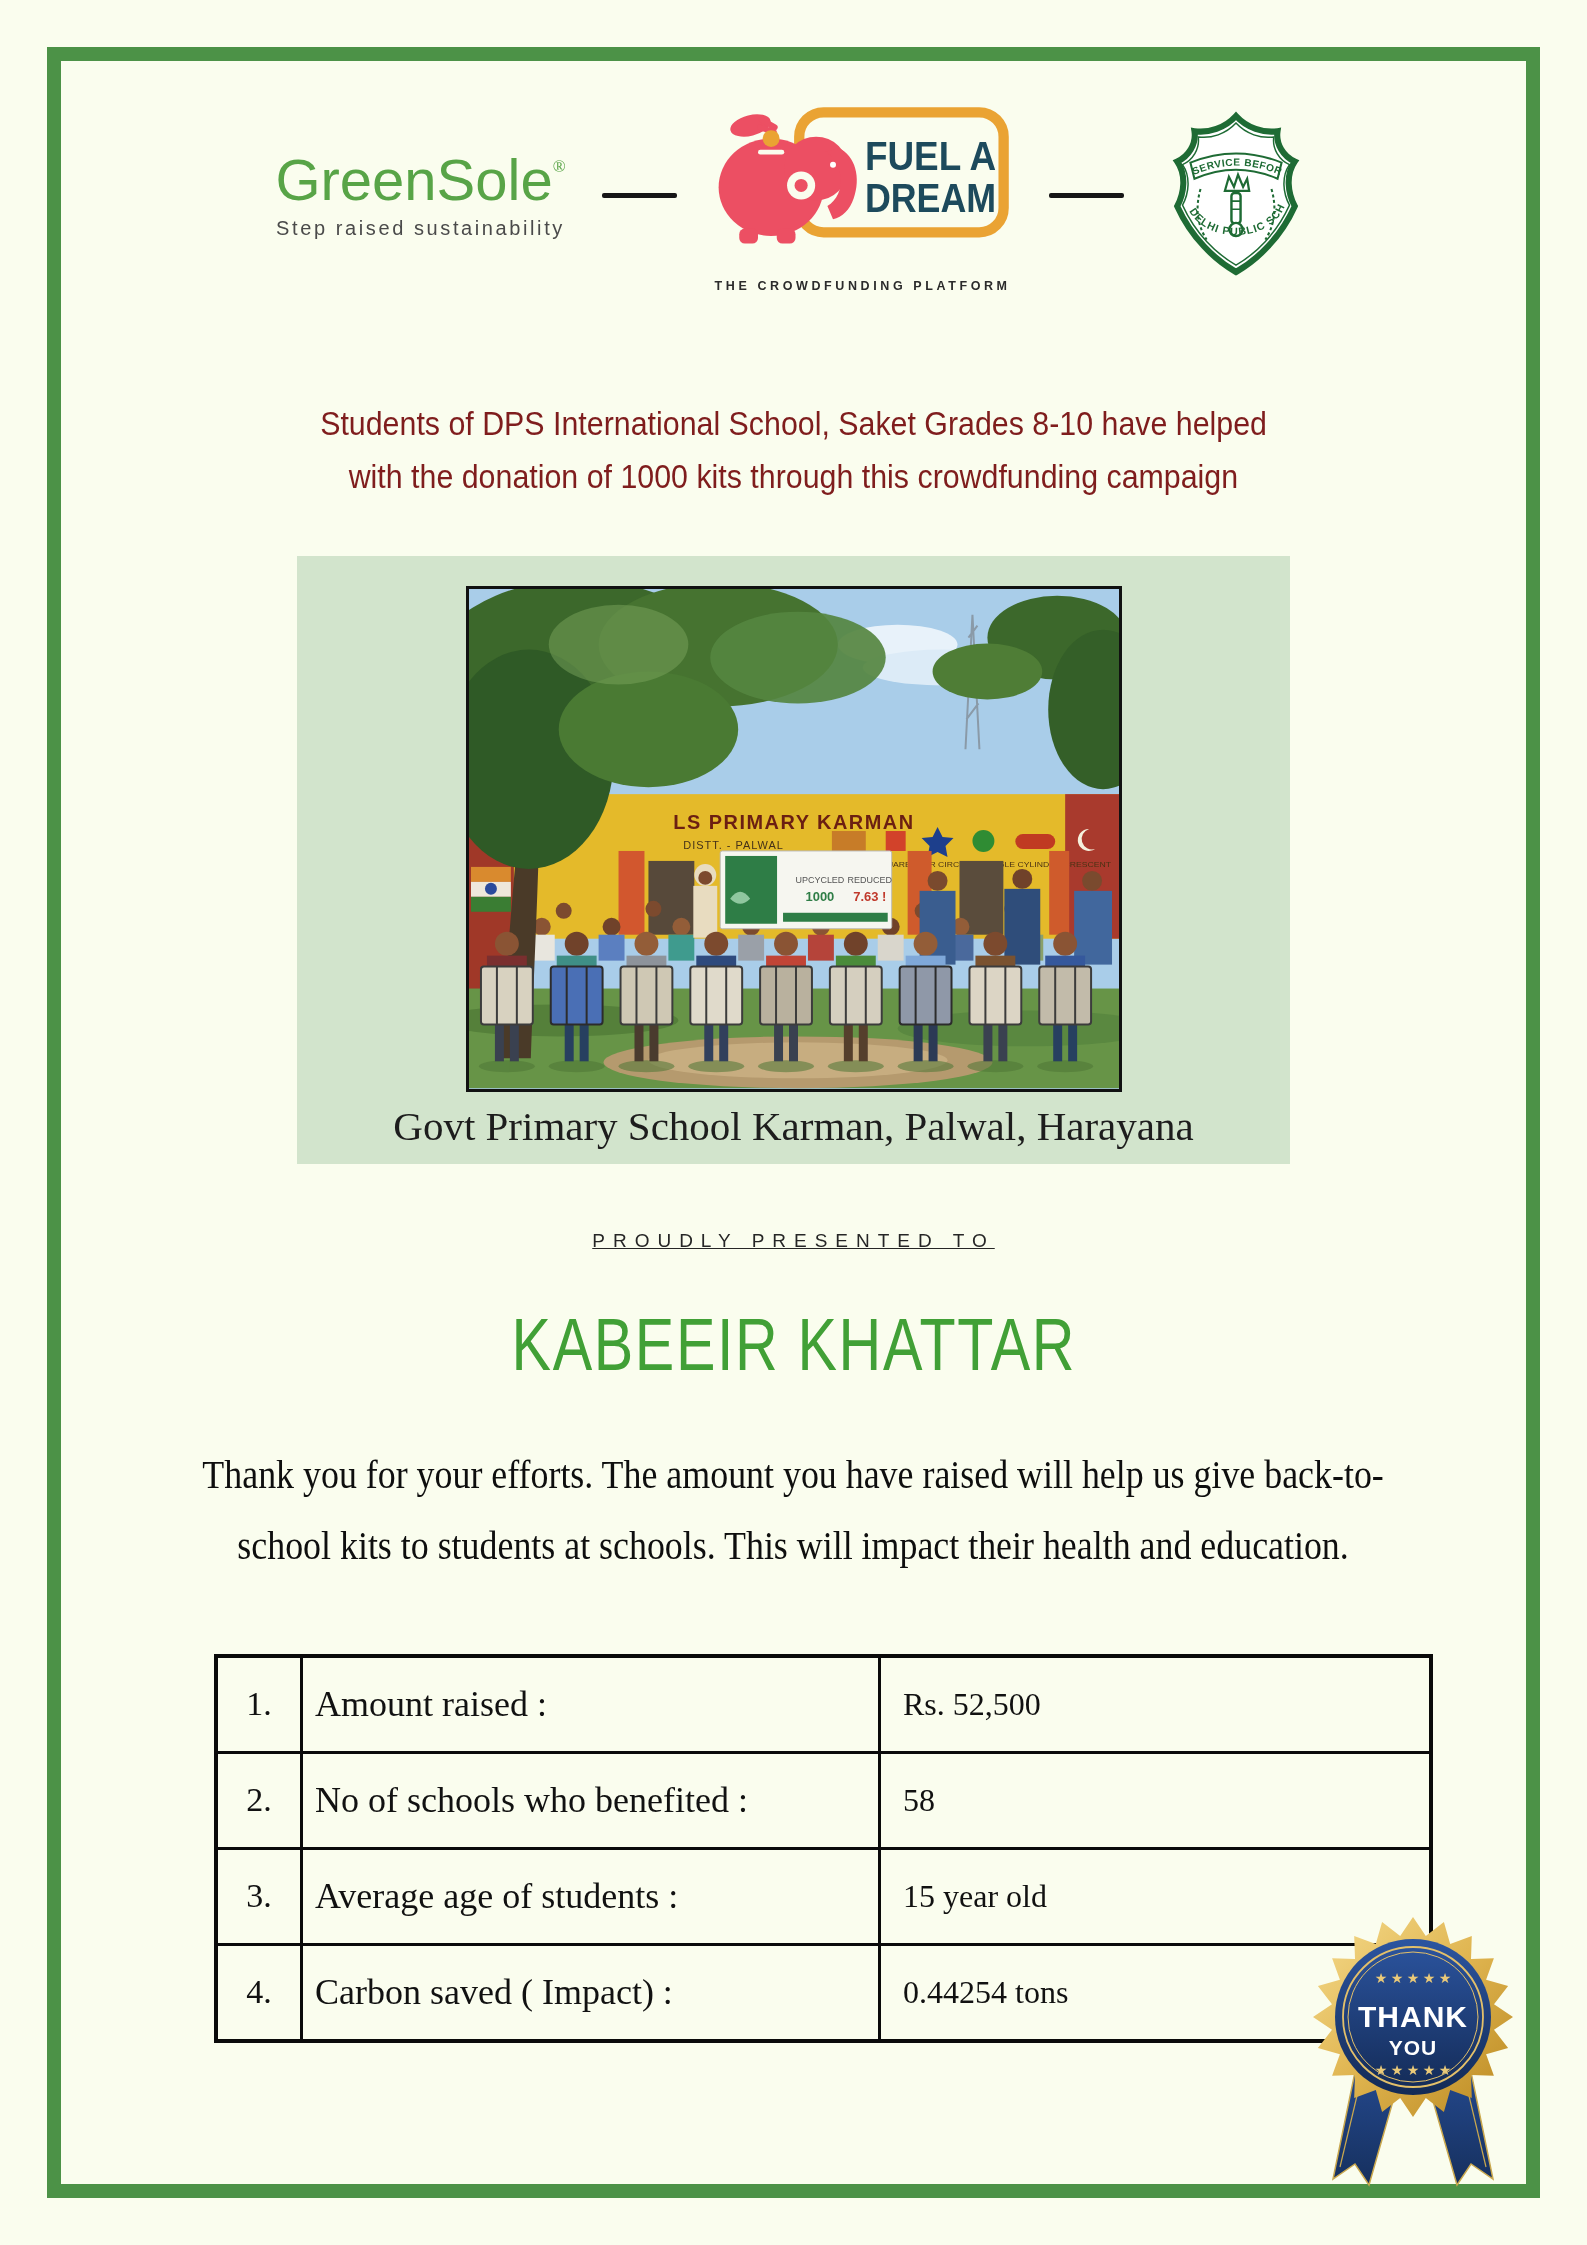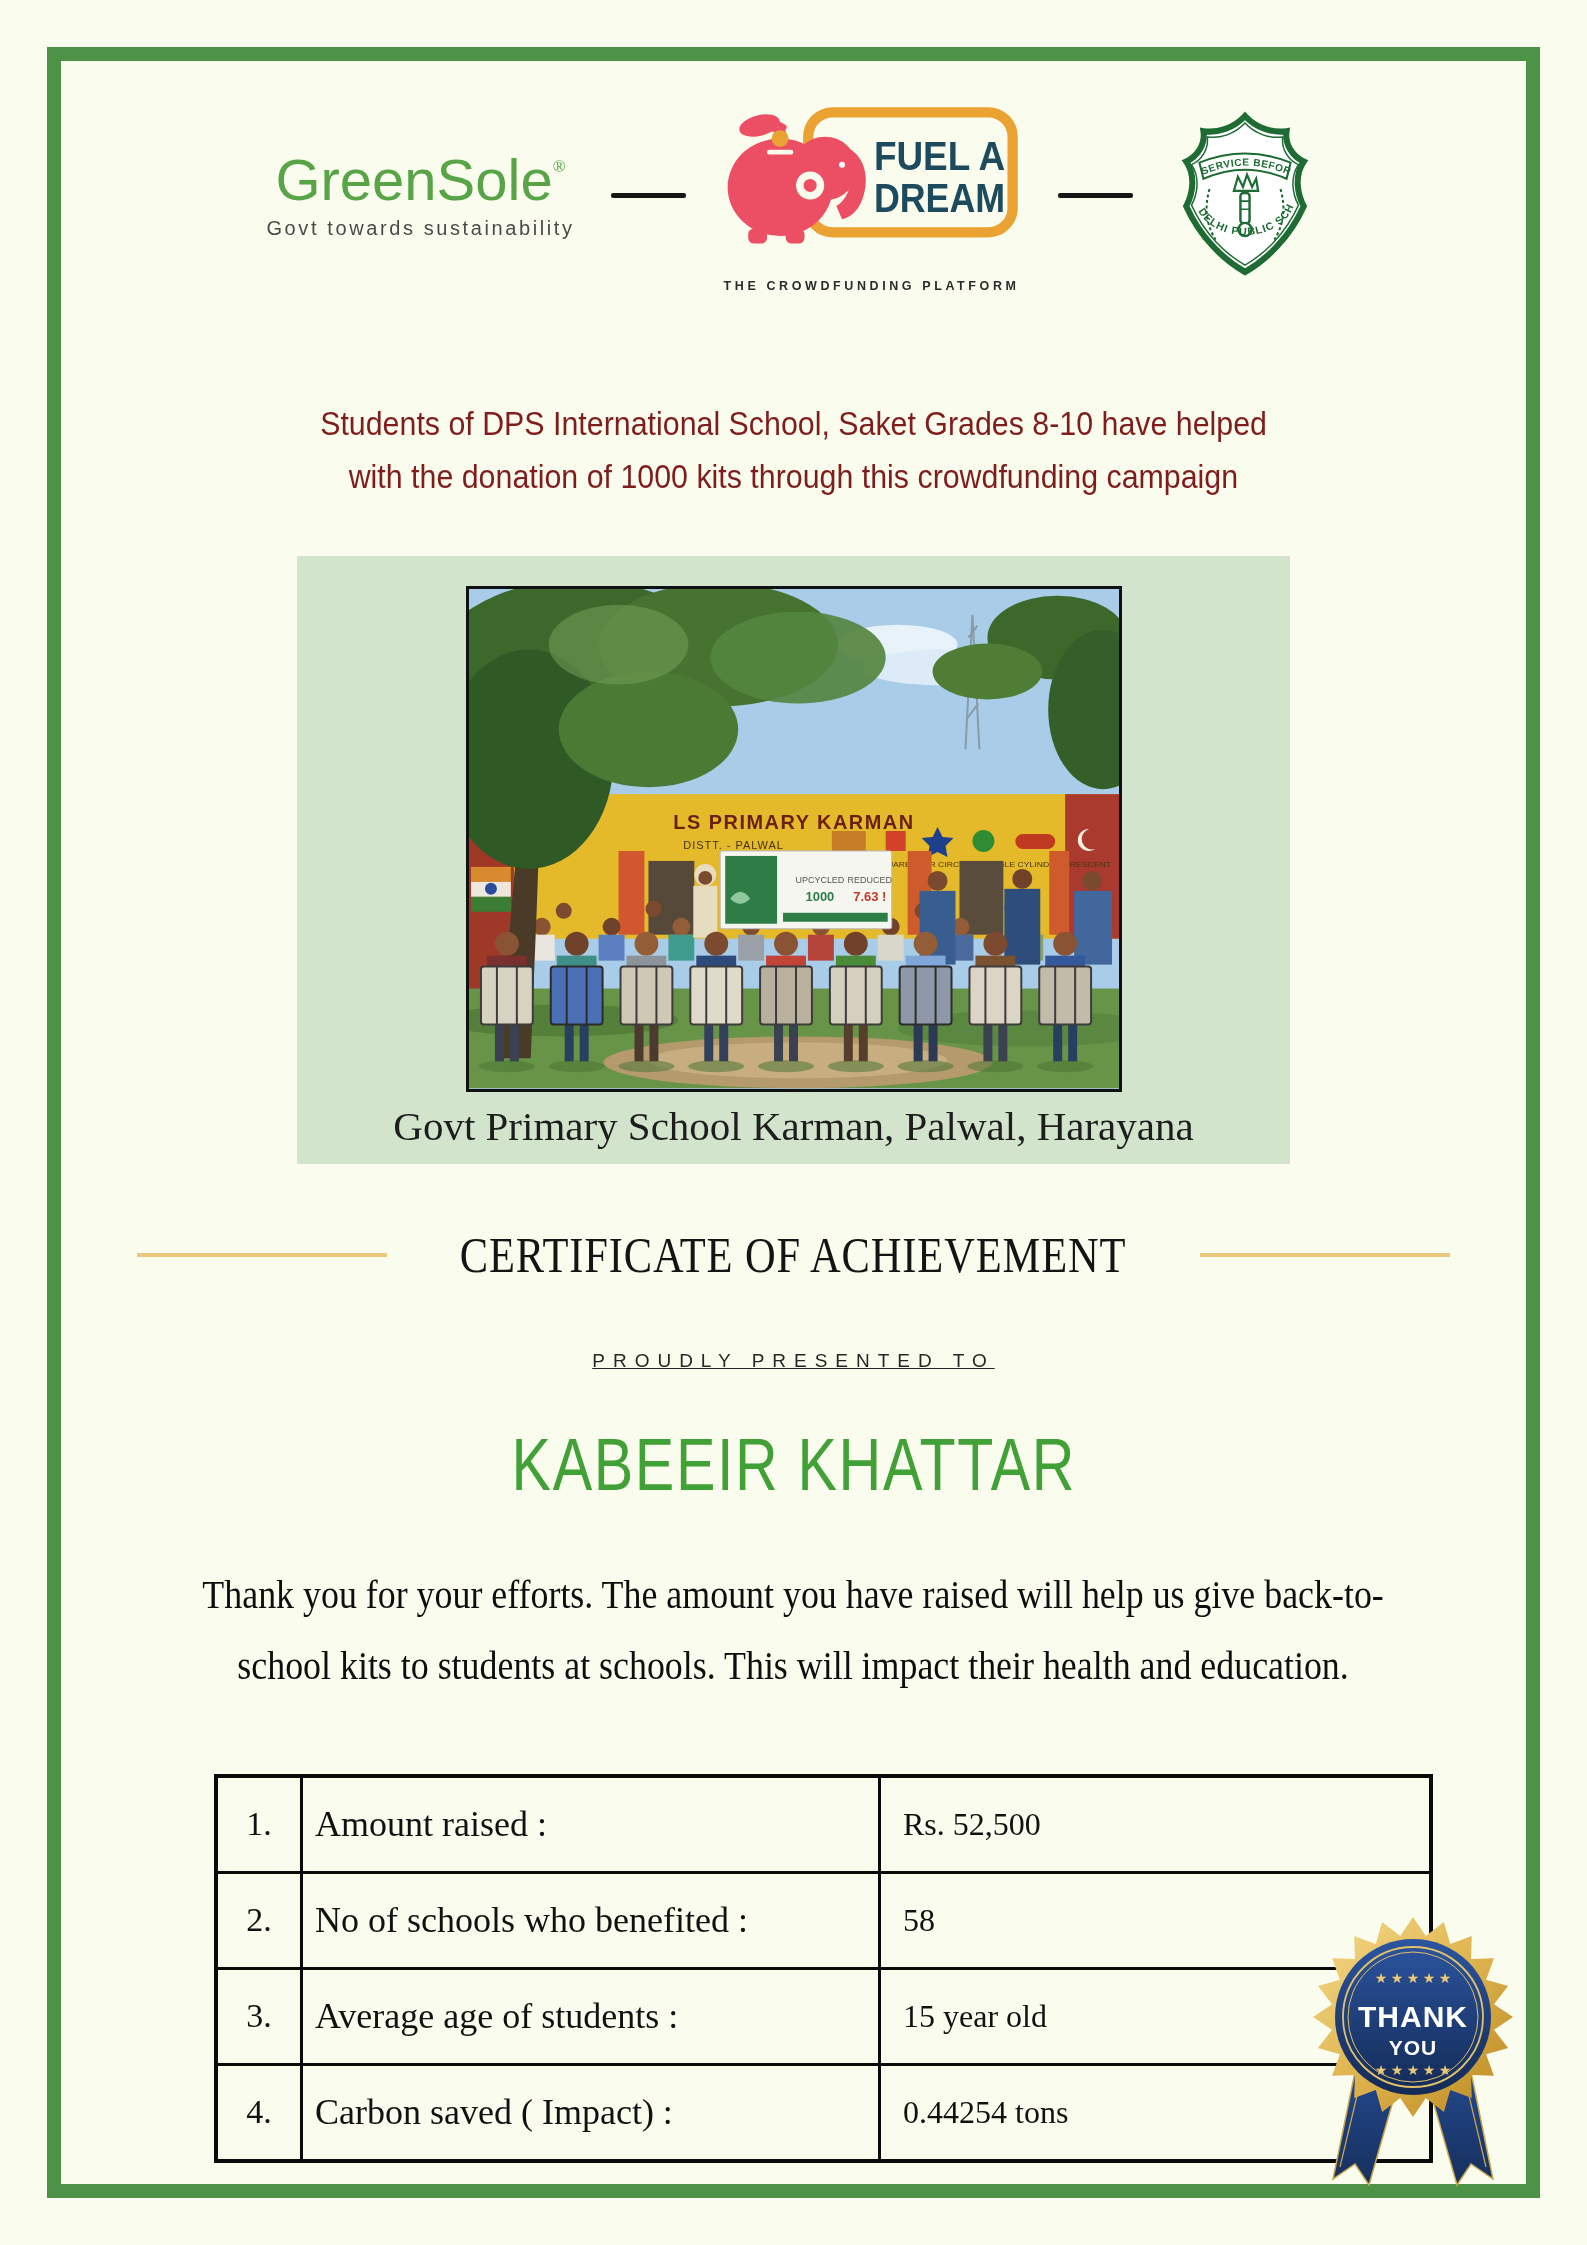--- a/index.html
+++ b/index.html
@@ -62,21 +62,21 @@
   <div class="frame"></div>
 
   <div class="content">
 
     <div class="logo-row">
 
       <div class="greensole">
         <div>
           <span class="gs-name">GreenSole</span><span class="gs-reg">®</span>
         </div>
-        <div class="gs-tagline">Govt towards sustainability</div>
+        <div class="gs-tagline">Step raised sustainability</div>
       </div>
 
       <div class="dash"></div>
 
       <div class="fad">
         <svg width="300" height="160" viewBox="0 0 320 170">
           <rect x="92" y="16" width="218" height="128" rx="26" fill="none" stroke="#eaa333" stroke-width="11"></rect>
           <g>
             <ellipse cx="62" cy="96" rx="56" ry="52" fill="#ec4f63"></ellipse>
             <circle cx="110" cy="76" r="34" fill="#ec4f63"></circle>
@@ -314,25 +314,20 @@
                 <rect x="601" y="435" width="9" height="38" fill="#274060"></rect>
                 <rect x="572" y="378" width="52" height="58" rx="3" fill="#c2bbaa" stroke="#3c3c3c" stroke-width="2"></rect>
                 <path d="M588,378 v58 M608,378 v58" stroke="#3c3c3c" stroke-width="2"></path>
             </g>
           </g>
         </svg>
       </div>
       <div class="caption">Govt Primary School Karman, Palwal, Harayana</div>
     </div>
 
-    <div class="title-row">
-      <div class="gold-line"></div>
-      <span class="cert-title">CERTIFICATE OF ACHIEVEMENT</span>
-      <div class="gold-line"></div>
-    </div>
 
     <div class="presented">PROUDLY PRESENTED TO</div>
 
     <div class="recipient">KABEEIR KHATTAR</div>
 
     <div class="message">
       <span class="line">Thank you for your efforts. The amount you have raised will help us give back-to-</span><br>
       <span class="line">school kits to students at schools. This will impact their health and education.</span>
     </div>
 

